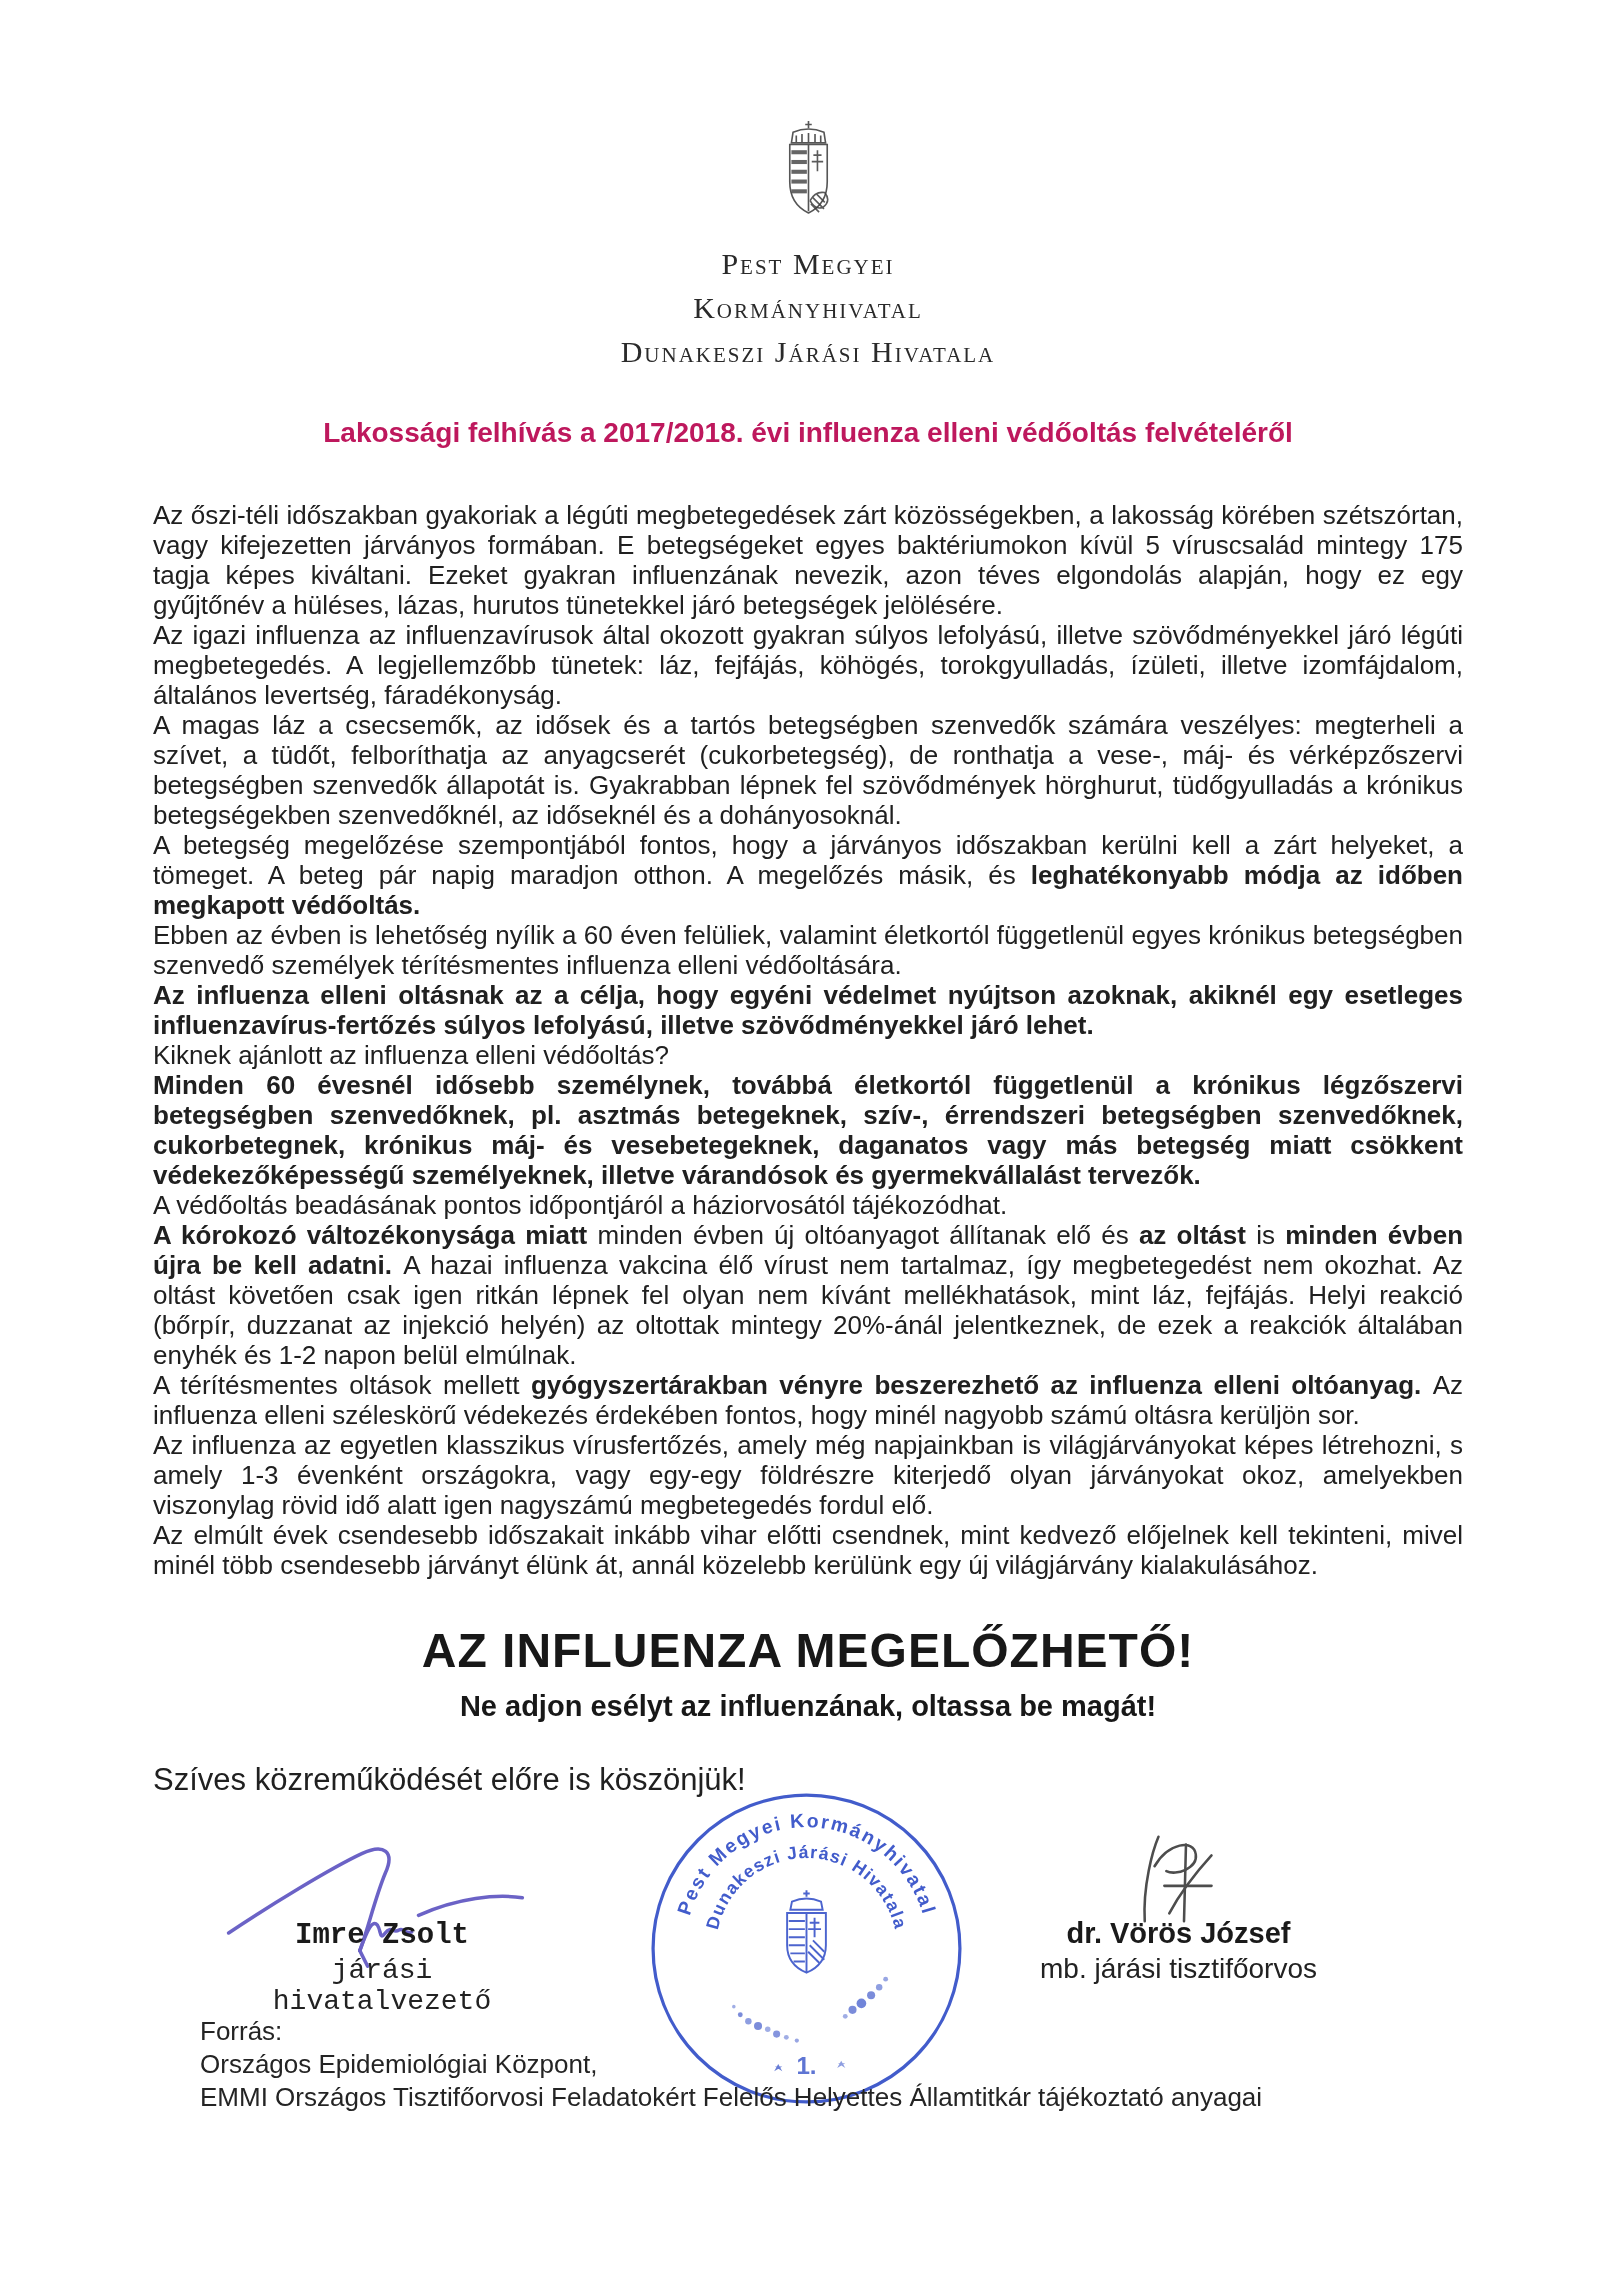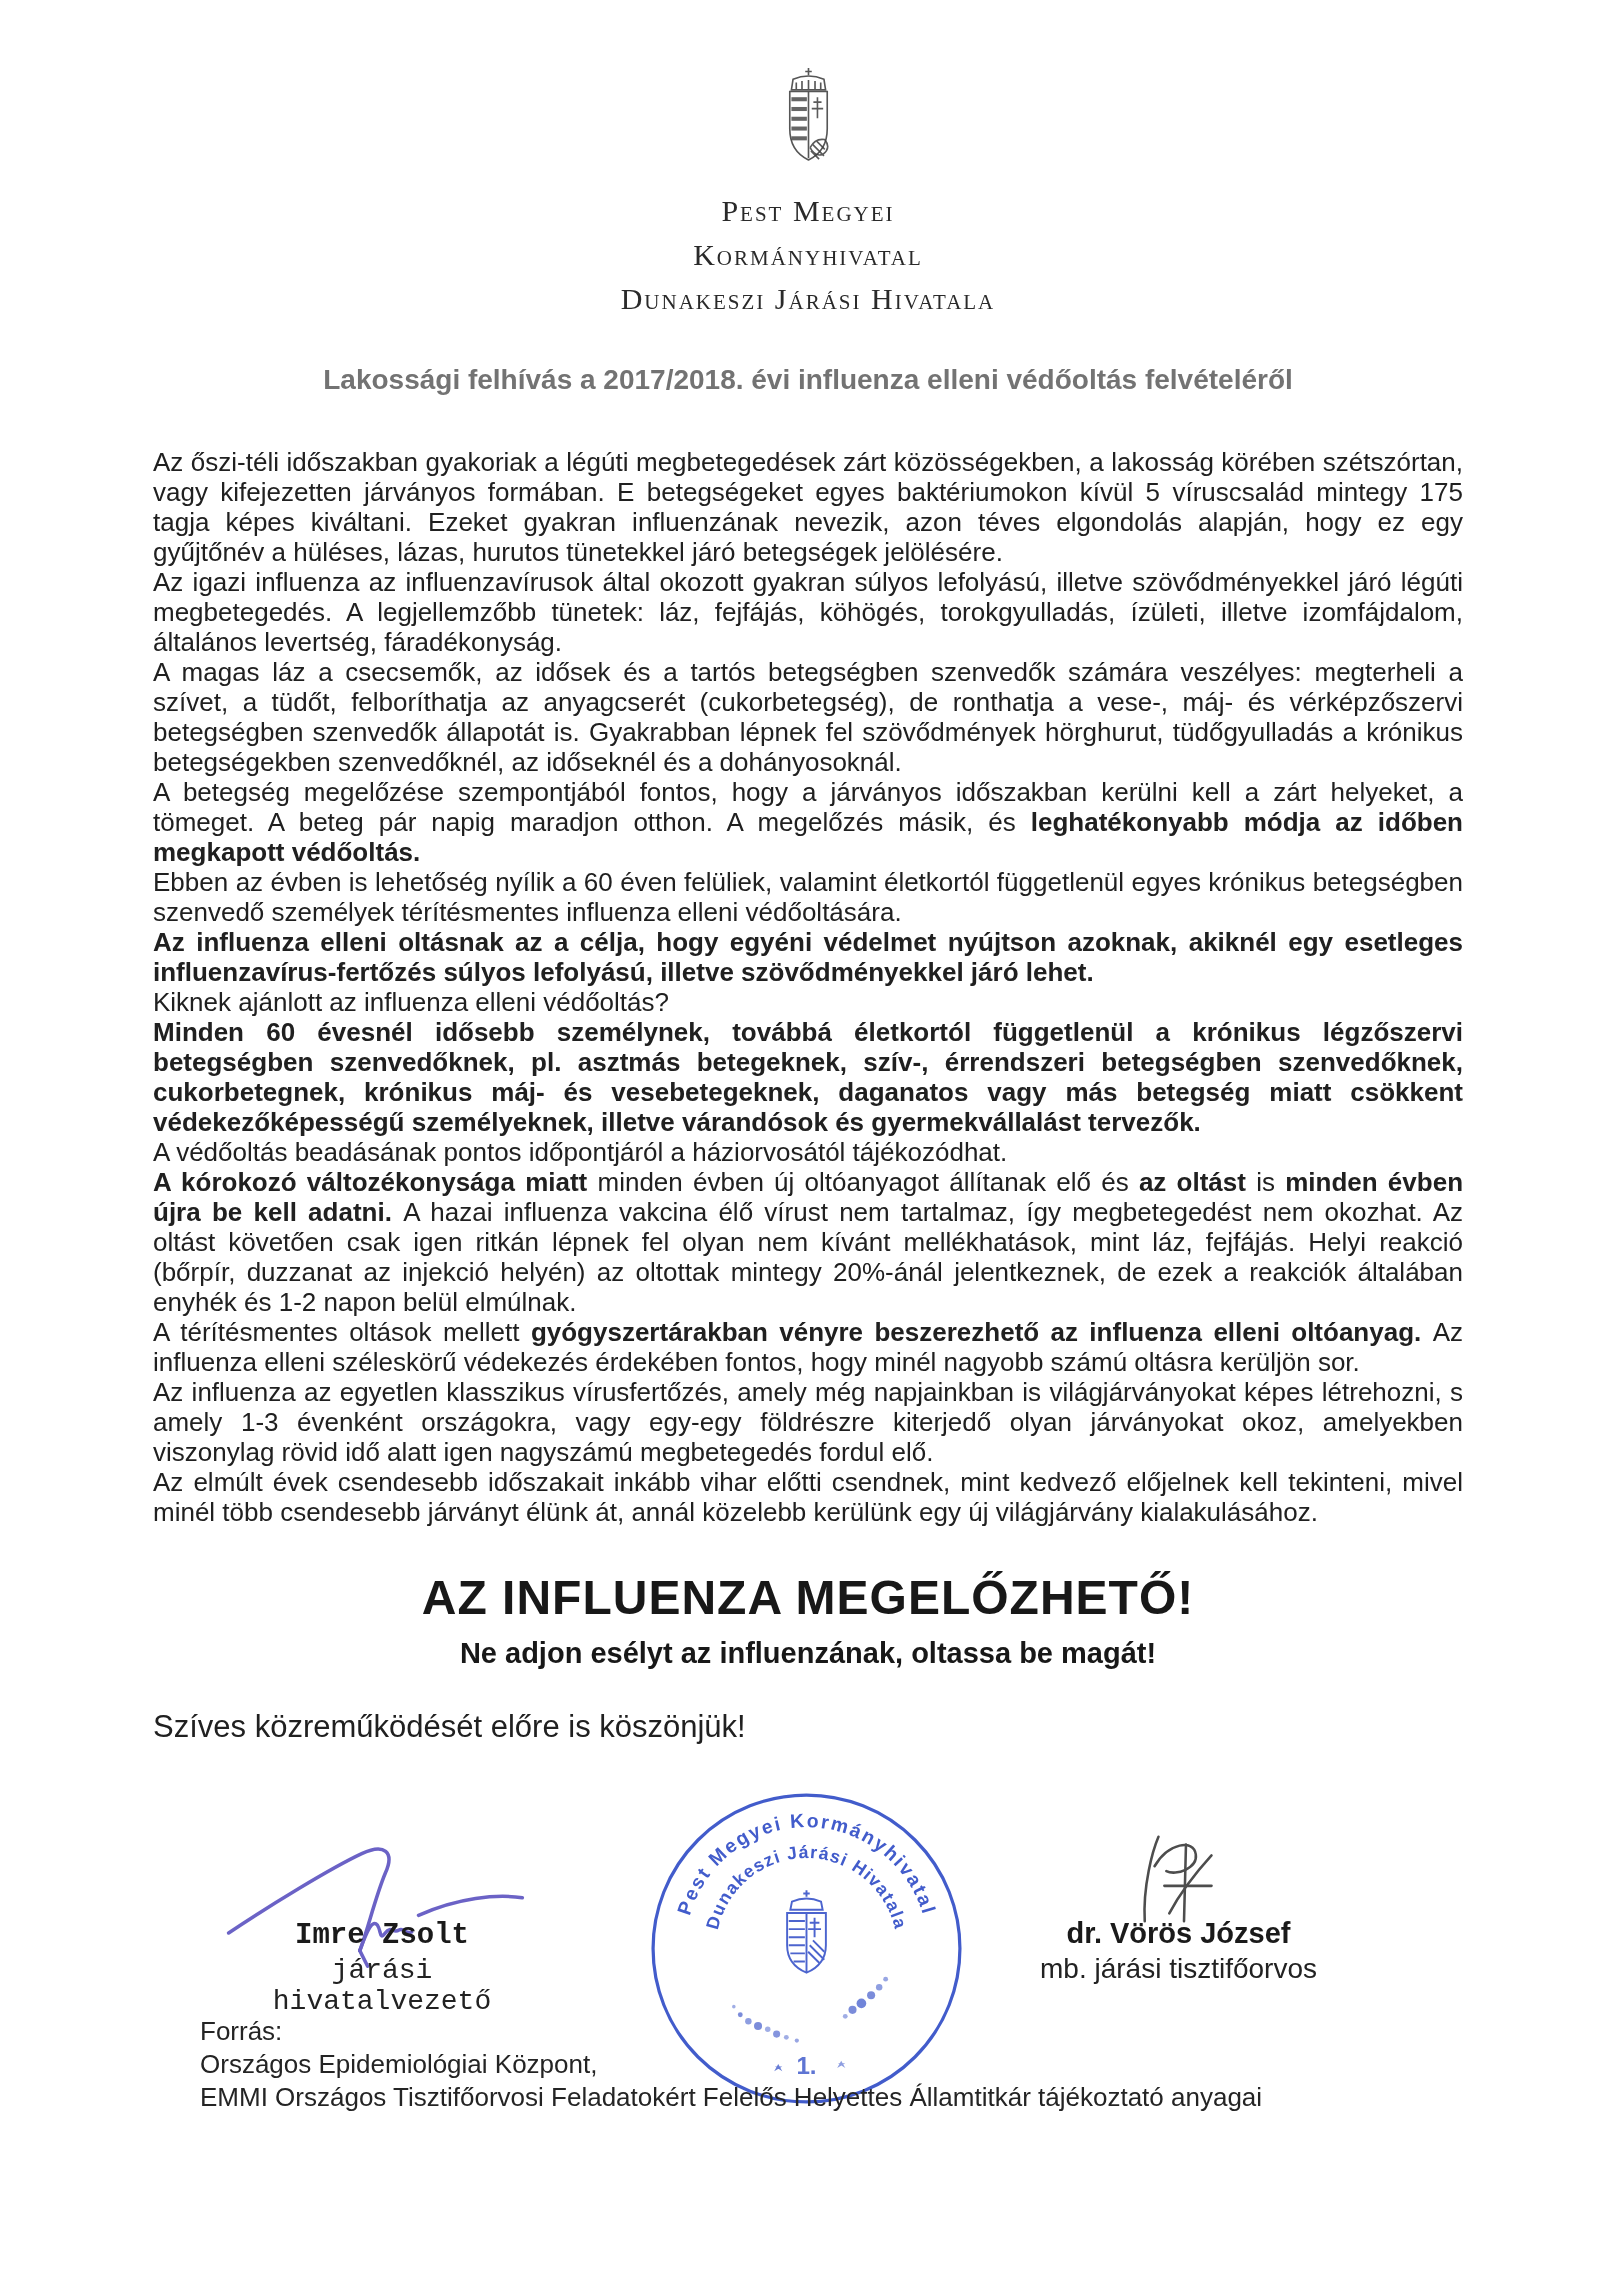--- a/index.html
+++ b/index.html
@@ -1,28 +1,28 @@
 <!DOCTYPE html>
 <html lang="hu"><head>
 <meta charset="utf-8">
 <style>
   html,body{margin:0;padding:0;background:#e8e8e8;}
   .page{
     width:1620px;height:2292px;position:relative;background:#ffffff;
     font-family:"Liberation Sans",sans-serif;color:#1d1d1d;overflow:hidden;
     margin:0 auto;
   }
-  .content{padding:61px 157px 0 153px;}
+  .content{padding:114px 157px 0 153px;}
   .arms-top{display:block;margin:0 auto;}
   .gov-header{
     text-align:center;font-family:"Liberation Serif",serif;
     font-variant:small-caps;font-size:30px;letter-spacing:2px;
     line-height:44px;color:#2a2a2a;margin-top:9.8px;
   }
-  .doc-title{text-align:center;font-weight:bold;font-size:28px;margin-top:43px;color:#737373;}
+  .doc-title{text-align:center;font-weight:bold;font-size:28px;margin-top:43px;color:#be185d;}
   .body-block{margin-top:51px;font-size:26px;line-height:30px;text-align:justify;color:#202020;}
   .body-block p{margin:0;}
   .b{font-weight:bold;}
   .big-heading{text-align:center;font-weight:bold;font-size:48px;letter-spacing:1px;margin-top:43px;color:#181818;}
   .sub-heading{text-align:center;font-weight:bold;font-size:29px;margin-top:11.8px;color:#181818;}
   .thanks{font-size:31px;margin-top:39px;color:#202020;}
   .sig{position:absolute;text-align:center;}
   .sig-left{left:235px;top:1919px;width:294px;font-family:Liberation Mono, monospace;}
   .sig-right{left:1012px;top:1917px;width:333px;}
   .sig-name{font-weight:bold;font-size:29px;color:#1a1a1a;}

